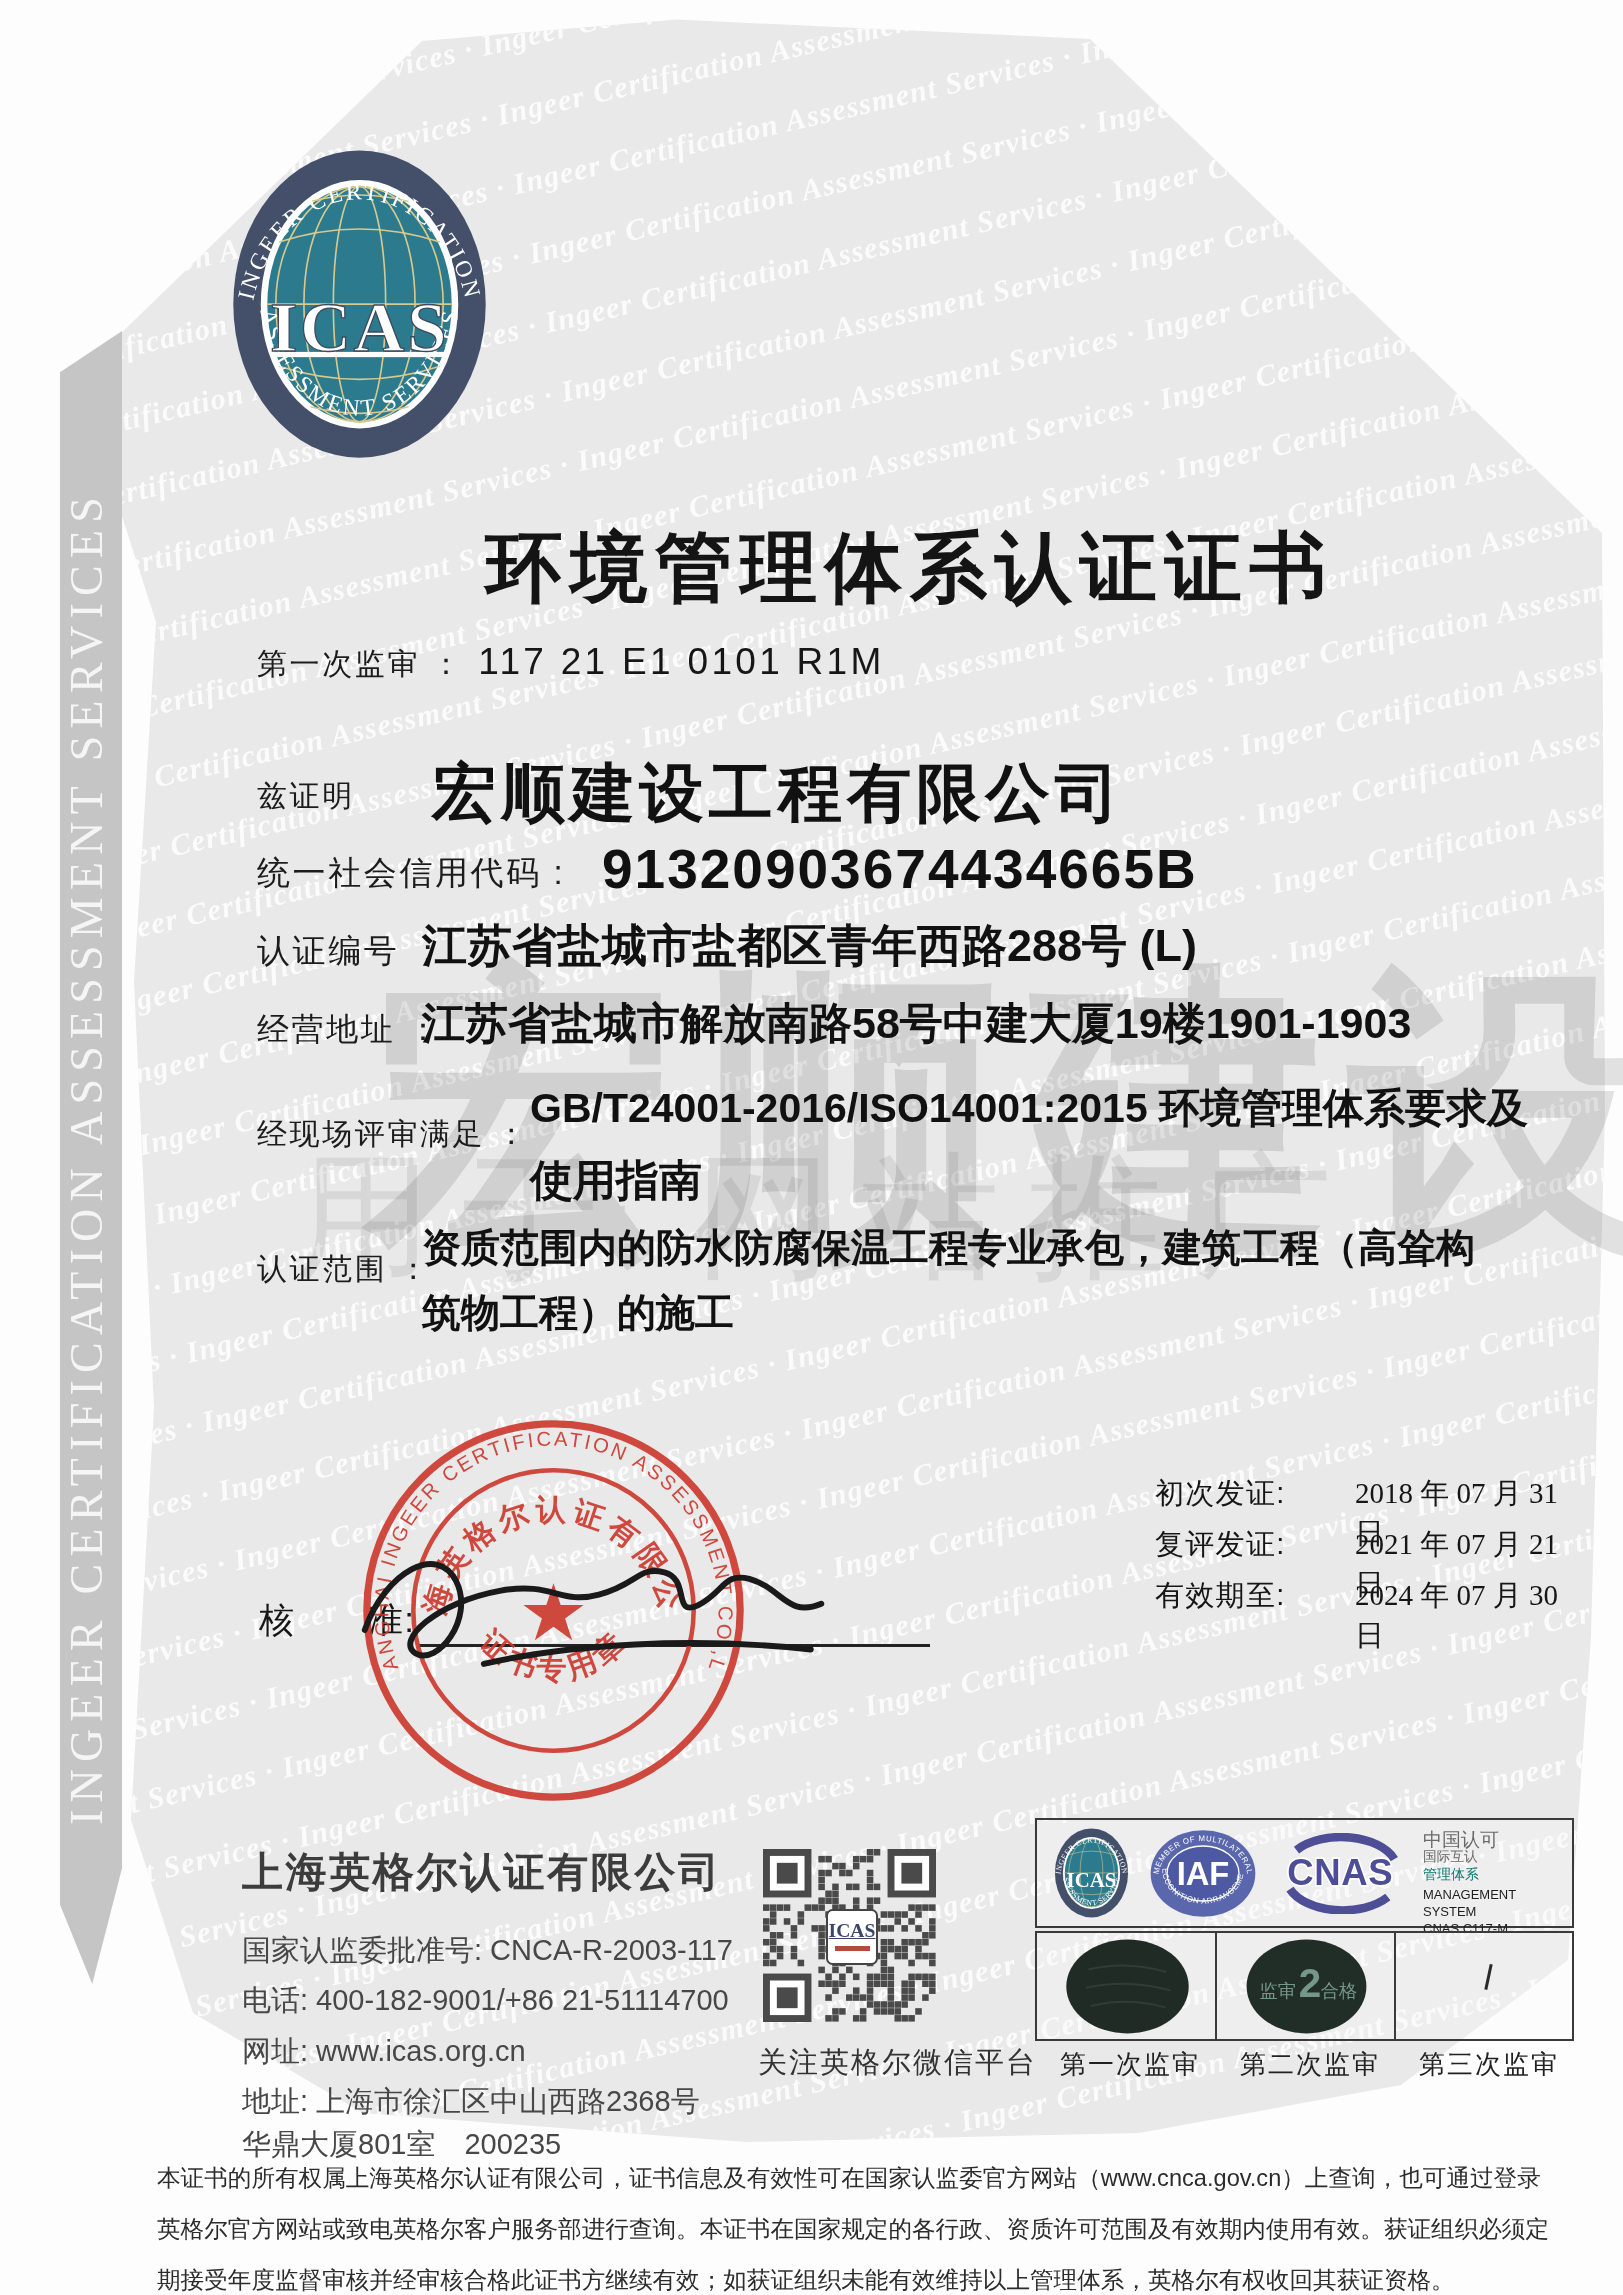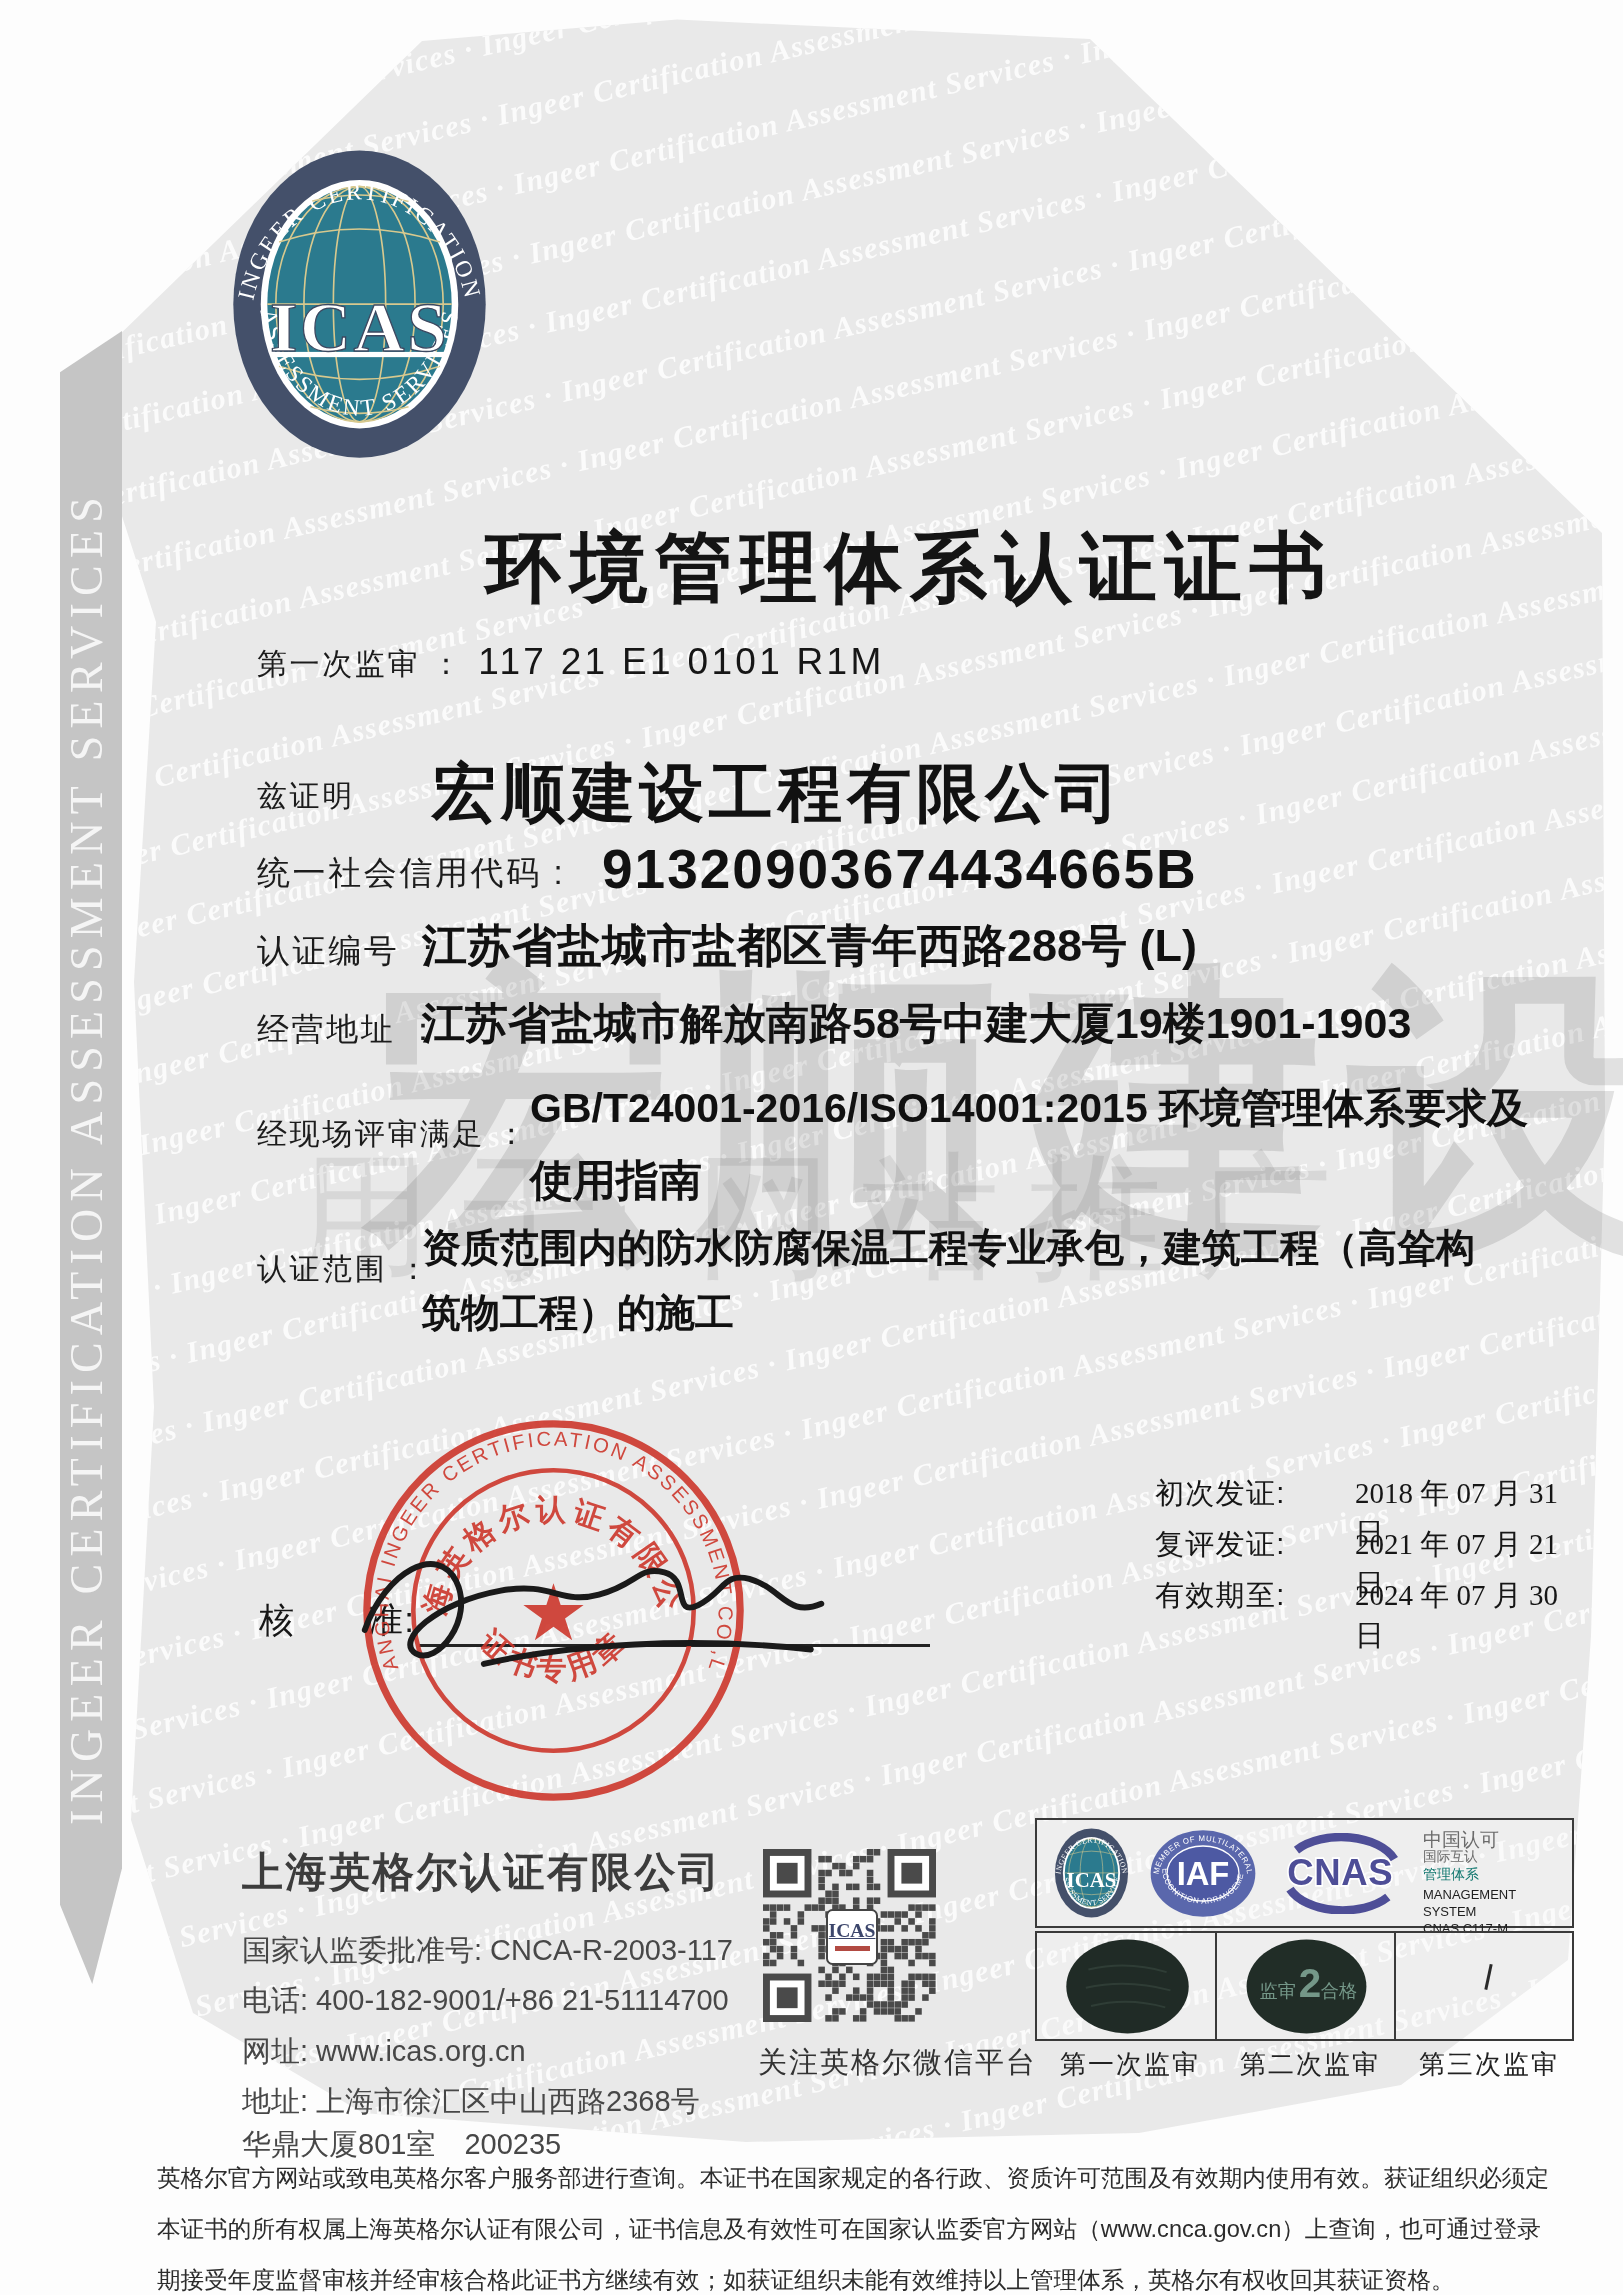--- a/index.html
+++ b/index.html
@@ -514,19 +514,19 @@
       </text>
     </svg>
 
     <div style="position:absolute;left:450px;top:31px;width:3.3px;height:26px;background:#2a2a2a;transform:rotate(12deg);"></div>
   </div>
   <div class="abs sup-label" style="left:1060px;top:2047px;">第一次监审</div>
   <div class="abs sup-label" style="left:1240px;top:2047px;">第二次监审</div>
   <div class="abs sup-label" style="left:1419px;top:2047px;">第三次监审</div>
 
   <div class="abs" style="left:157px;top:2153px;width:1361px;">
+    <div class="footer-line">本证书的所有权属上海英格尔认证有限公司，证书信息及有效性可在国家认监委官方网站（www.cnca.gov.cn）上查询，也可通过登录</div>
     <div class="footer-line">英格尔官方网站或致电英格尔客户服务部进行查询。本证书在国家规定的各行政、资质许可范围及有效期内使用有效。获证组织必须定</div>
-    <div class="footer-line">本证书的所有权属上海英格尔认证有限公司，证书信息及有效性可在国家认监委官方网站（www.cnca.gov.cn）上查询，也可通过登录</div>
     <div class="footer-line">期接受年度监督审核并经审核合格此证书方继续有效；如获证组织未能有效维持以上管理体系，英格尔有权收回其获证资格。</div>
   </div>
 
 </div>
 
 
 </body></html>

